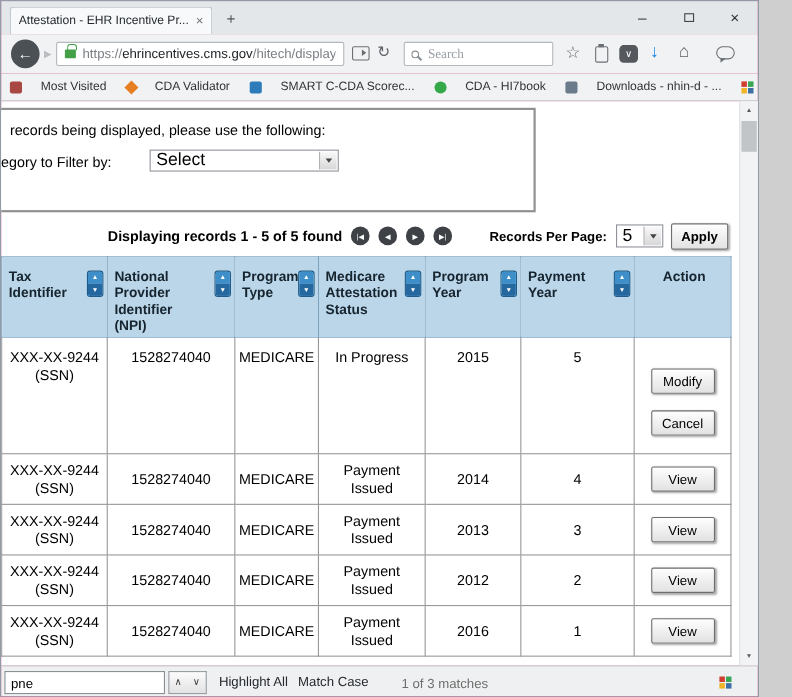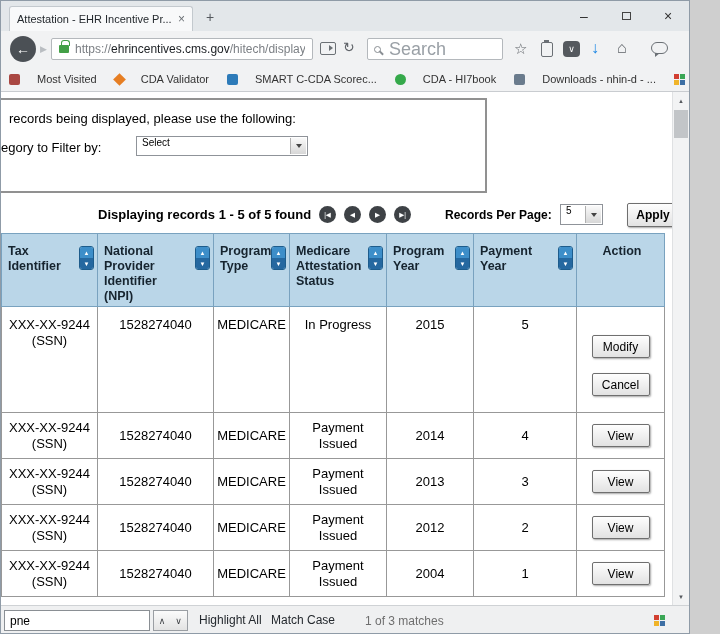--- a/index.html
+++ b/index.html
@@ -43,22 +43,22 @@
                 border:1.5px solid #6b7075; border-radius:2px; }
   .pgact-icon::after { content:''; position:absolute; right:2px; top:2px; width:0; height:0;
                 border-left:4px solid #6b7075; border-top:3px solid transparent; border-bottom:3px solid transparent; }
   .reload-icon { position:absolute; left:342px; top:9px; font-size:14px; color:#5f6368; line-height:1; }
   .searchbox { position:absolute; left:366px; top:7px; width:136px; height:22px; background:#fff;
                border:1px solid #b4b8bc; border-radius:2px; display:flex; align-items:center; padding:0 6px; }
   .mag { width:7px; height:7px; border:1.5px solid #8a8f94; border-radius:50%; position:relative;
          margin-right:6px; flex:none; }
   .mag::after { content:''; position:absolute; width:5px; height:1.5px; background:#8a8f94;
                 transform:rotate(45deg); right:-4px; bottom:-2px; }
-  .searchbox input { border:none; outline:none; width:100%; font-size:18px; color:#333;
-                     font-family:Liberation Sans, sans-serif; background:transparent; }
+  .searchbox input { border:none; outline:none; width:100%; font-size:12px; color:#333;
+                     font-family:Liberation Serif, serif; background:transparent; }
   .searchbox input::placeholder { color:#9aa0a6; }
   .nav-icon { position:absolute; top:9px; color:#5f6368; font-size:15px; line-height:18px; }
   .i-star { left:513px; }
   .i-clip { left:540px; top:11px; width:12px; height:15px; border:1.5px solid #6b7075; border-radius:2px; }
   .i-clip::before { content:''; position:absolute; left:2px; top:-3px; width:5px; height:3px; background:#6b7075; }
   .i-pocket { left:562px; top:10px; width:17px; height:16px; background:#55595e; border-radius:4px;
               color:#fff; font-size:9px; display:flex; align-items:center; justify-content:center; }
   .i-down { left:590px; top:8px; color:#1e88e5; font-weight:bold; font-size:16px; }
   .i-home { left:616px; font-size:16px; top:8px; }
   .i-bubble { left:650px; top:11px; width:17px; height:12px; border:1.5px solid #6b7075; border-radius:6px; }
@@ -87,39 +87,39 @@
 
   
   .content { position:absolute; top:91px; left:0; width:701px; height:513px; background:#fff;
              overflow:hidden; font-size:13px; color:#000; }
 
   .filter-box { position:absolute; left:-12px; top:6px; width:498px; height:95px;
                 border:2px solid #919191; background:#fff; }
   .filter-note { position:absolute; left:18px; top:11px; font-size:13px; }
   .filter-label { position:absolute; left:10px; top:40px; font-size:13px; }
   .sel { background:#fff; border:1px solid #8f9399; position:relative; display:flex;
-         padding-left:5px; font-size:10px; }
+         align-items:center; padding-left:5px; font-size:16px; }
   .sel-arrow { position:absolute; right:1px; top:1px; bottom:1px; width:16px;
                background:linear-gradient(#f9f9f9,#d7d7d7); border-left:1px solid #b0b0b0;
                display:flex; align-items:center; justify-content:center; }
   .sel-arrow::after { content:''; width:0; height:0; border-top:4px solid #444;
                border-left:3.5px solid transparent; border-right:3.5px solid transparent; }
   .filter-select { position:absolute; left:145px; top:36px; width:172px; height:20px; }
 
   .summary { position:absolute; left:97px; top:115px; font-weight:bold; font-size:13px; }
   .pgbtn { position:absolute; top:114px; width:17px; height:17px; border-radius:50%;
            background:#3e4246; color:#fff; font-size:6.5px; display:flex; align-items:center;
            justify-content:center; }
   .pg1{ left:318px; } .pg2{ left:343px; } .pg3{ left:368px; } .pg4{ left:393px; }
   .rpp-label { position:absolute; left:444px; top:116px; font-weight:bold; font-size:12px; }
   .rpp-select { position:absolute; left:559px; top:112px; width:43px; height:21px; }
   .btn { background:linear-gradient(#fefefe,#e2e2e2); border:1px solid #6f6f6f; border-radius:2px;
          display:flex; align-items:center; justify-content:center; font-size:12px; color:#000;
          box-shadow:1px 1px 2px rgba(0,0,0,.35); }
-  .apply-btn { position:absolute; left:609px; top:111px; width:52px; height:24px; font-weight:bold;margin-left:17px; }
+  .apply-btn { position:absolute; left:609px; top:111px; width:52px; height:24px; font-weight:bold; }
 
   
   .tbl { position:absolute; left:0; top:141px; width:663px; border-collapse:collapse;
          table-layout:fixed; }
   .tbl th { background:#bad6e8; border:1px solid #79a2bf; font-size:12.5px; font-weight:bold;
             color:#16242f; text-align:left; vertical-align:top; padding:10px 3px 0 6px;
             white-space:pre-line; line-height:15px; position:relative; height:73px; }
   .tbl th.center { text-align:center; }
   .tbl td { border:1px solid #989898; font-size:13px; text-align:center; white-space:pre-line;
             line-height:16px; padding:0 2px; }
@@ -346,21 +346,21 @@
         <td>2</td>
         <td><div class="act-center"><div class="btn btn-sm">View</div></div></td>
       </tr>
       <tr class="r-norm">
         <td>XXX-XX-9244
 (SSN)</td>
         <td>1528274040</td>
         <td>MEDICARE</td>
         <td>Payment
 Issued</td>
-        <td>2004</td>
+        <td>2016</td>
         <td>1</td>
         <td><div class="act-center"><div class="btn btn-sm">View</div></div></td>
       </tr>
     </tbody>
       </table>
   </div>
 
   <div class="scrollbar">
     <div class="sb-btn">▲</div>
     <div class="sb-thumb"></div>

